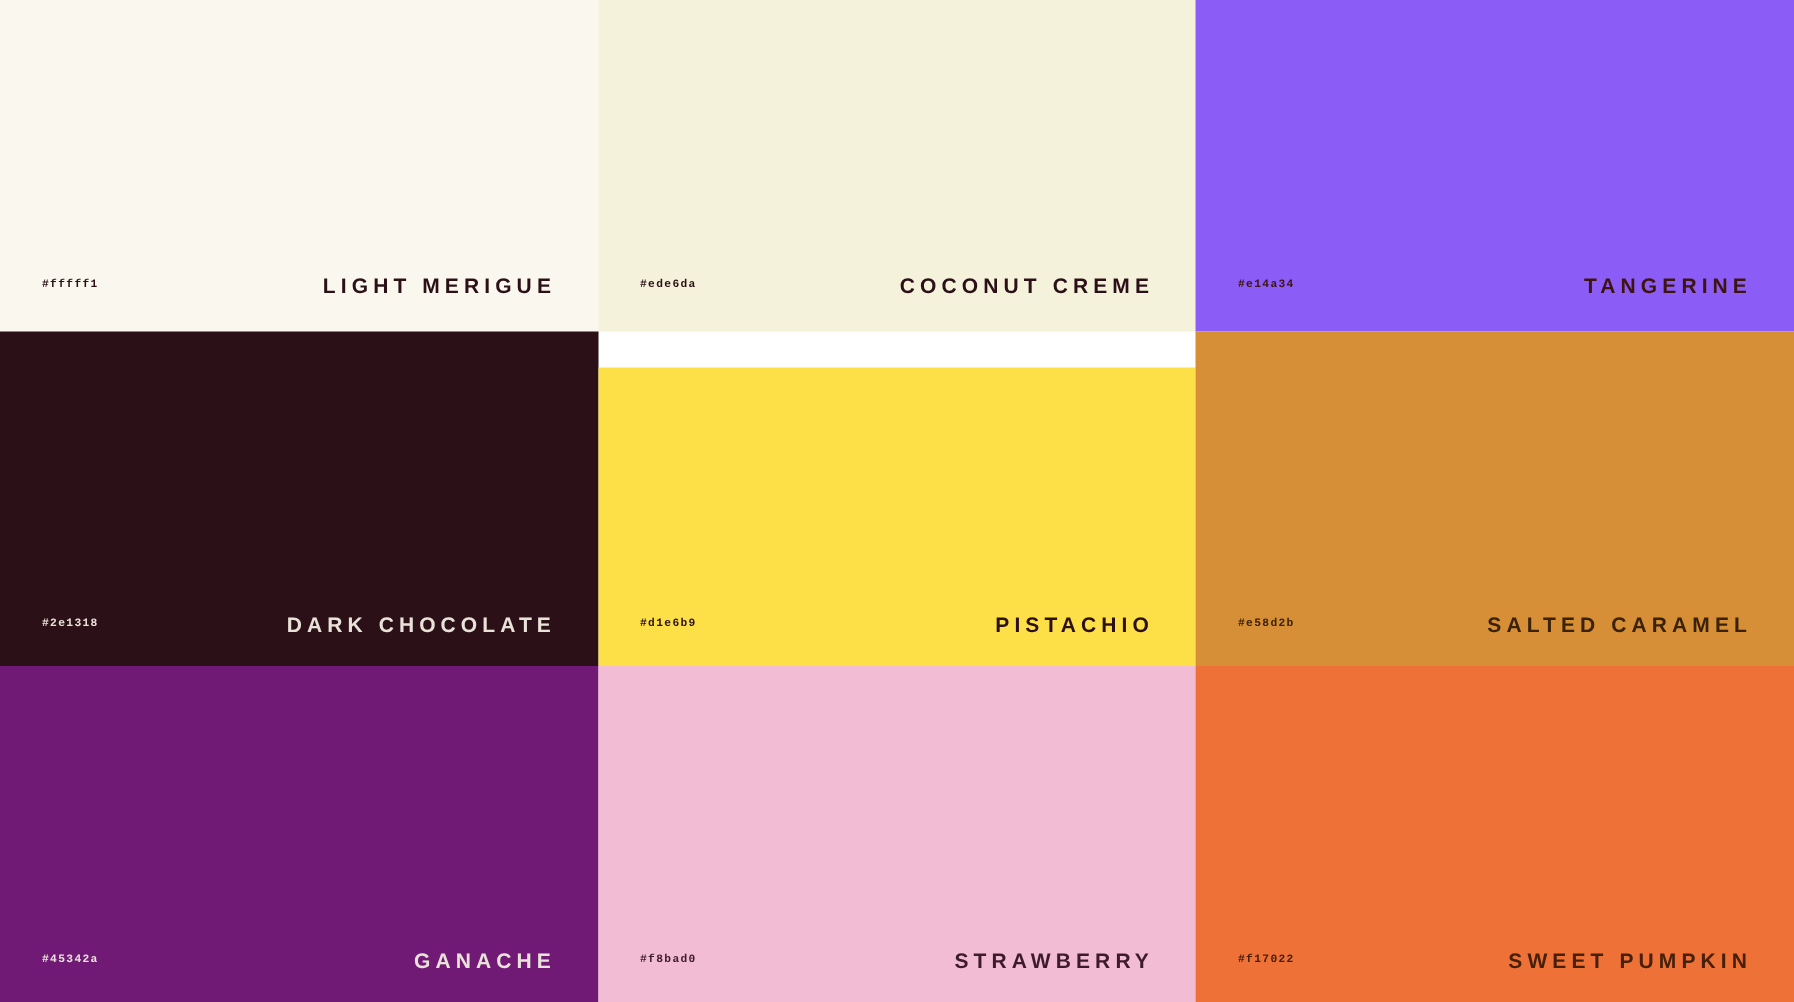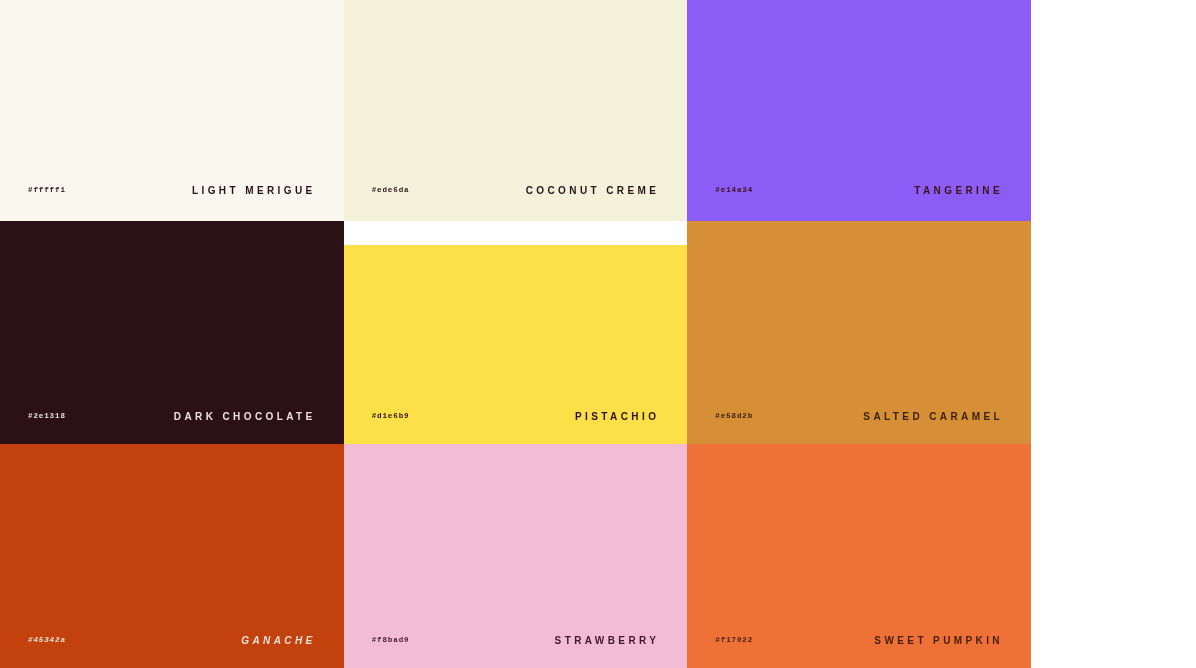--- a/index.html
+++ b/index.html
@@ -12,21 +12,21 @@
     width: 1196px;
     height: 668px;
     overflow: hidden;
     font-family: "Liberation Sans", sans-serif;
   }
 
   #palette-grid {
     display: grid;
     grid-template-columns: repeat(3, 1fr);
     grid-template-rows: 221px 223px 224px;
-    width: 1031px;
+    width: 1196px;
     height: 668px;
   }
 
   .swatch {
     position: relative;
     box-sizing: border-box;
     overflow: hidden;
   }
 
   .swatch-footer {
@@ -47,21 +47,21 @@
     font-family: "Liberation Mono", monospace;
     font-size: 7.5px;
     letter-spacing: 0.9px;
     font-weight: 700;
     white-space: nowrap;
     text-transform: lowercase;
   }
 
   .swatch-name {
     font-family: "Liberation Sans", sans-serif;
-    font-size: 10px;
+    font-size: 14px;
     letter-spacing: 3.4px;
     font-weight: 700;
     text-transform: uppercase;
     white-space: nowrap;
   }
 
   
   .row-top .swatch-footer { bottom: 3px; }
 </style>
 </head>
@@ -97,21 +97,21 @@
         <span class="swatch-hex" style="color: rgb(43, 17, 23);">#d1e6b9</span>
         <span class="swatch-name" style="color: rgb(43, 17, 23);">PISTACHIO</span>
       </div>
     </div>
     <div class="swatch" style="background: rgb(214, 143, 55);">
       <div class="swatch-footer">
         <span class="swatch-hex" style="color: rgb(58, 34, 7);">#e58d2b</span>
         <span class="swatch-name" style="color: rgb(58, 34, 7);">SALTED CARAMEL</span>
       </div>
     </div>
-    <div class="swatch" style="background: #c2410c; font-style: italic;">
+    <div class="swatch" style="background: #701a75;">
       <div class="swatch-footer">
         <span class="swatch-hex" style="color: rgb(233, 226, 216);">#45342a</span>
         <span class="swatch-name" style="color: rgb(233, 226, 216);">GANACHE</span>
       </div>
     </div>
     <div class="swatch" style="background: rgb(243, 188, 213);">
       <div class="swatch-footer">
         <span class="swatch-hex" style="color: rgb(61, 27, 42);">#f8bad0</span>
         <span class="swatch-name" style="color: rgb(61, 27, 42);">STRAWBERRY</span>
       </div>

